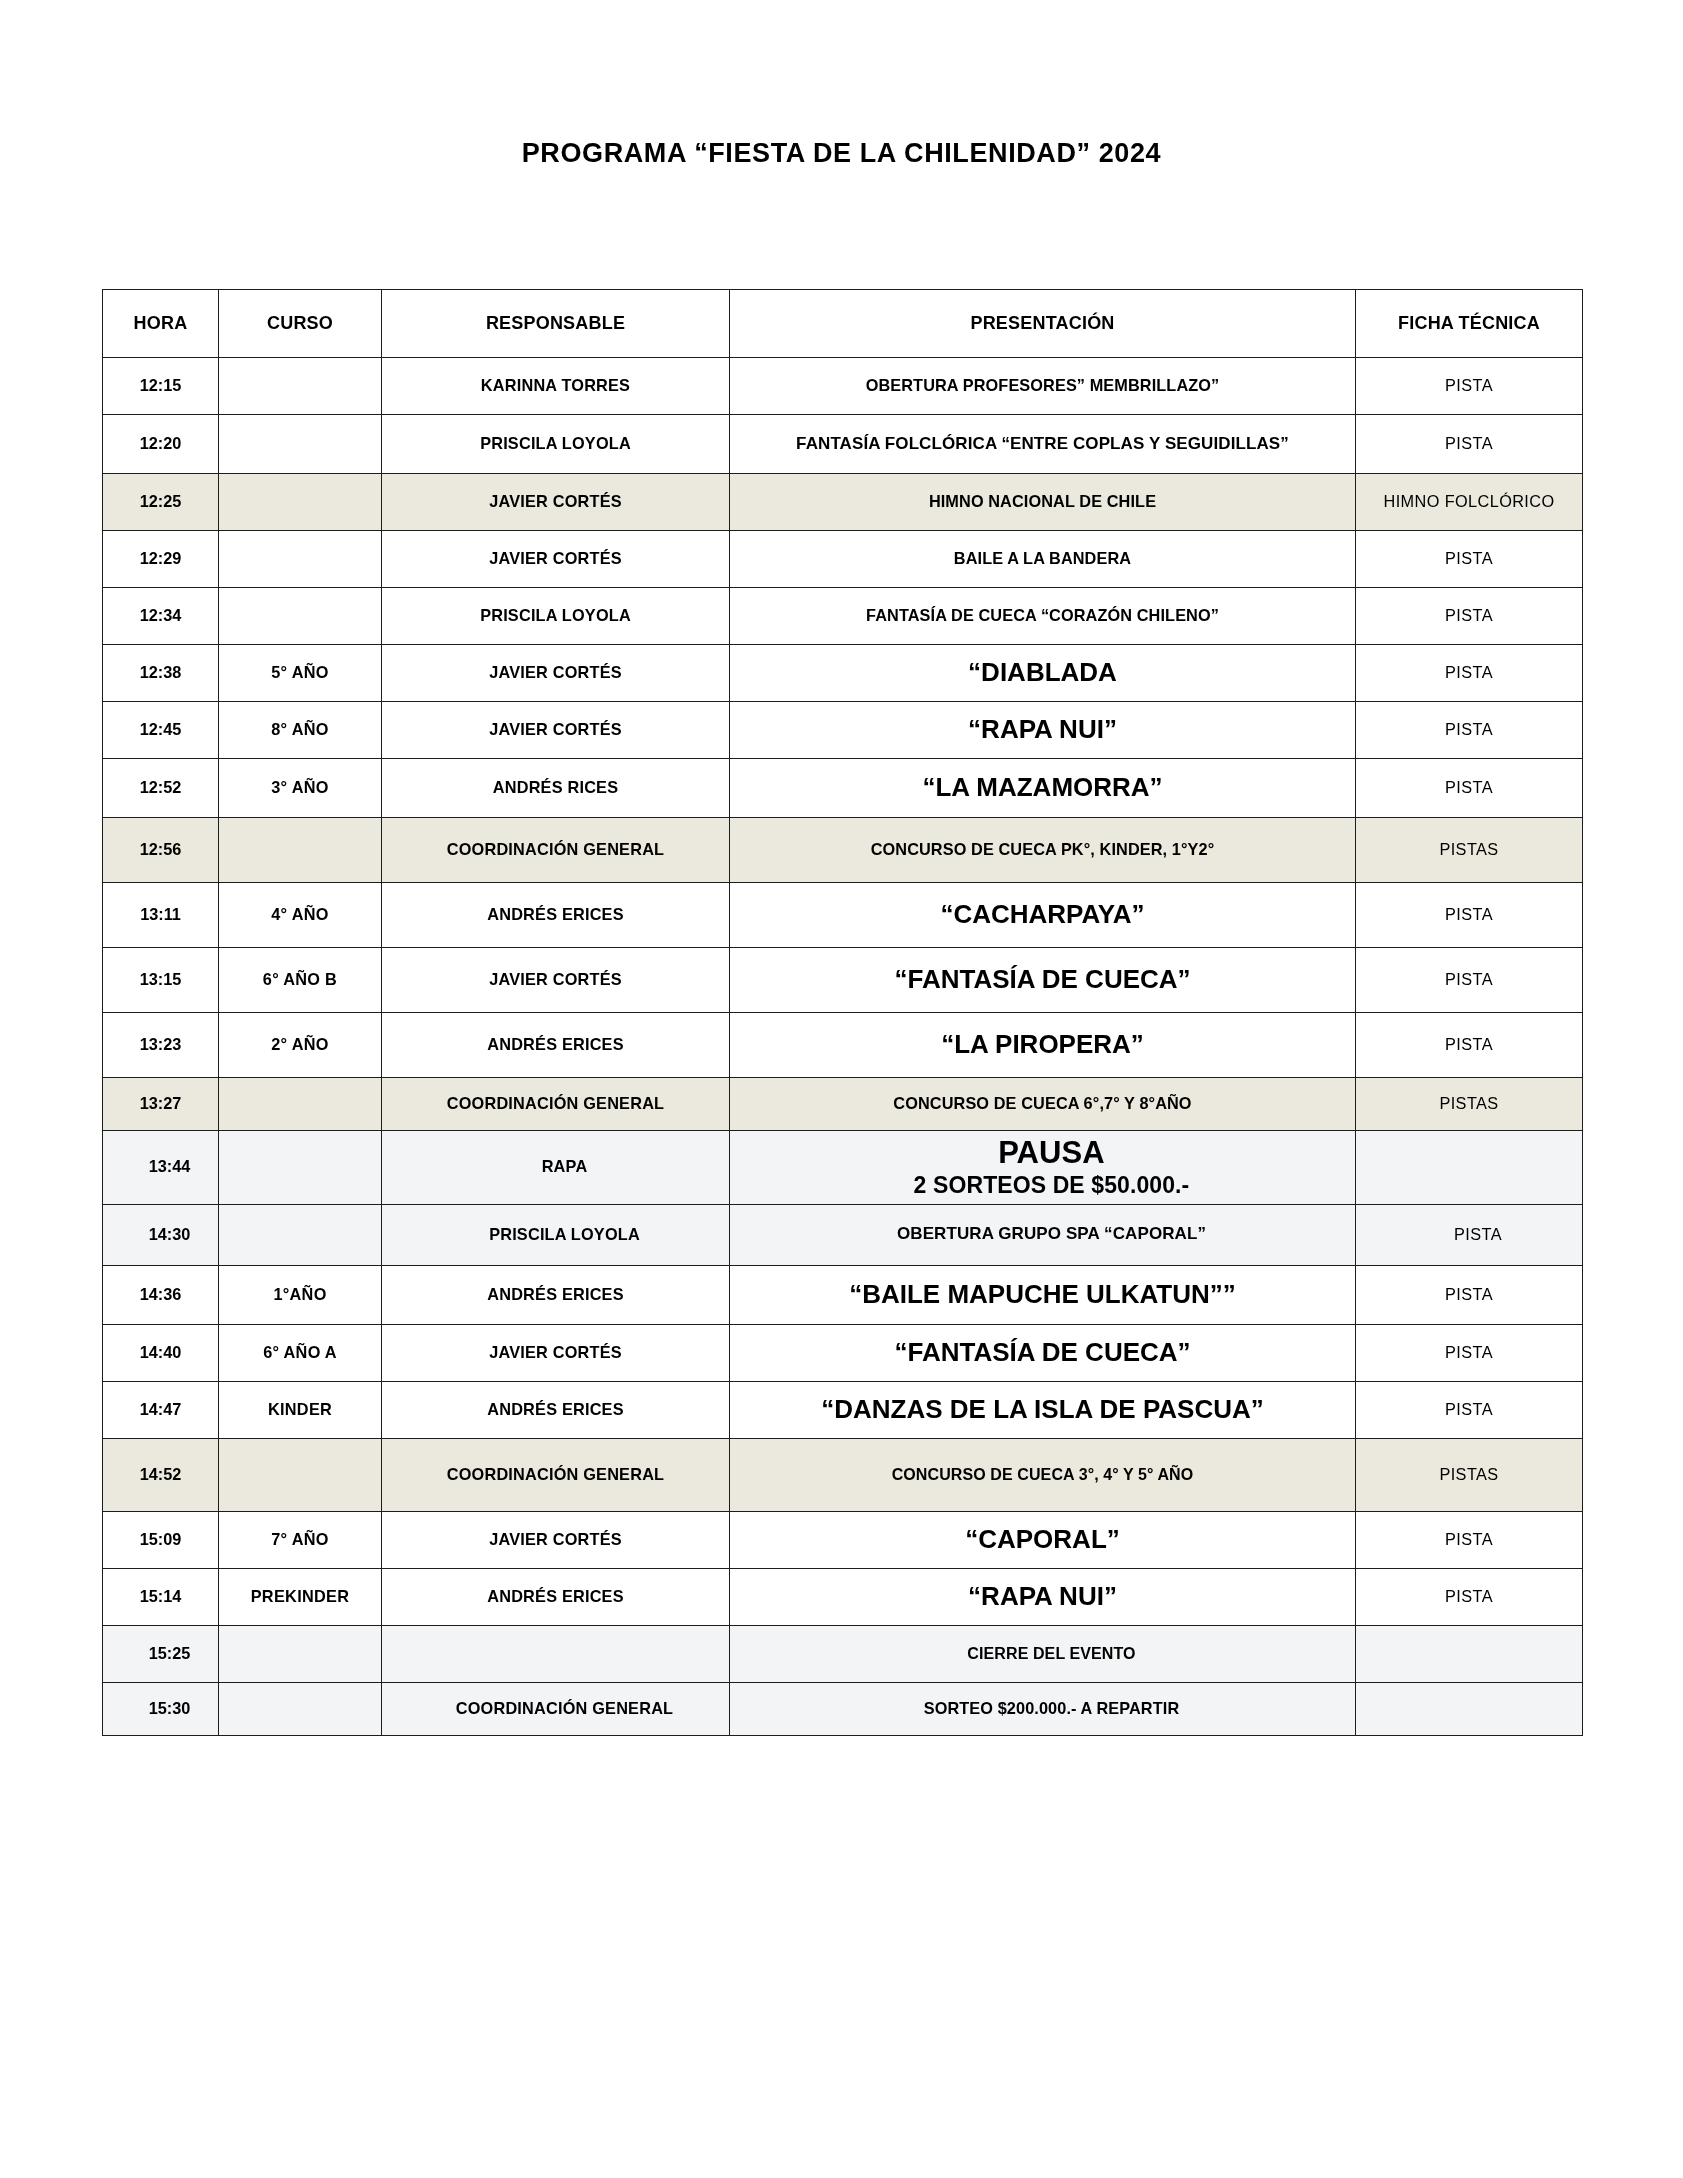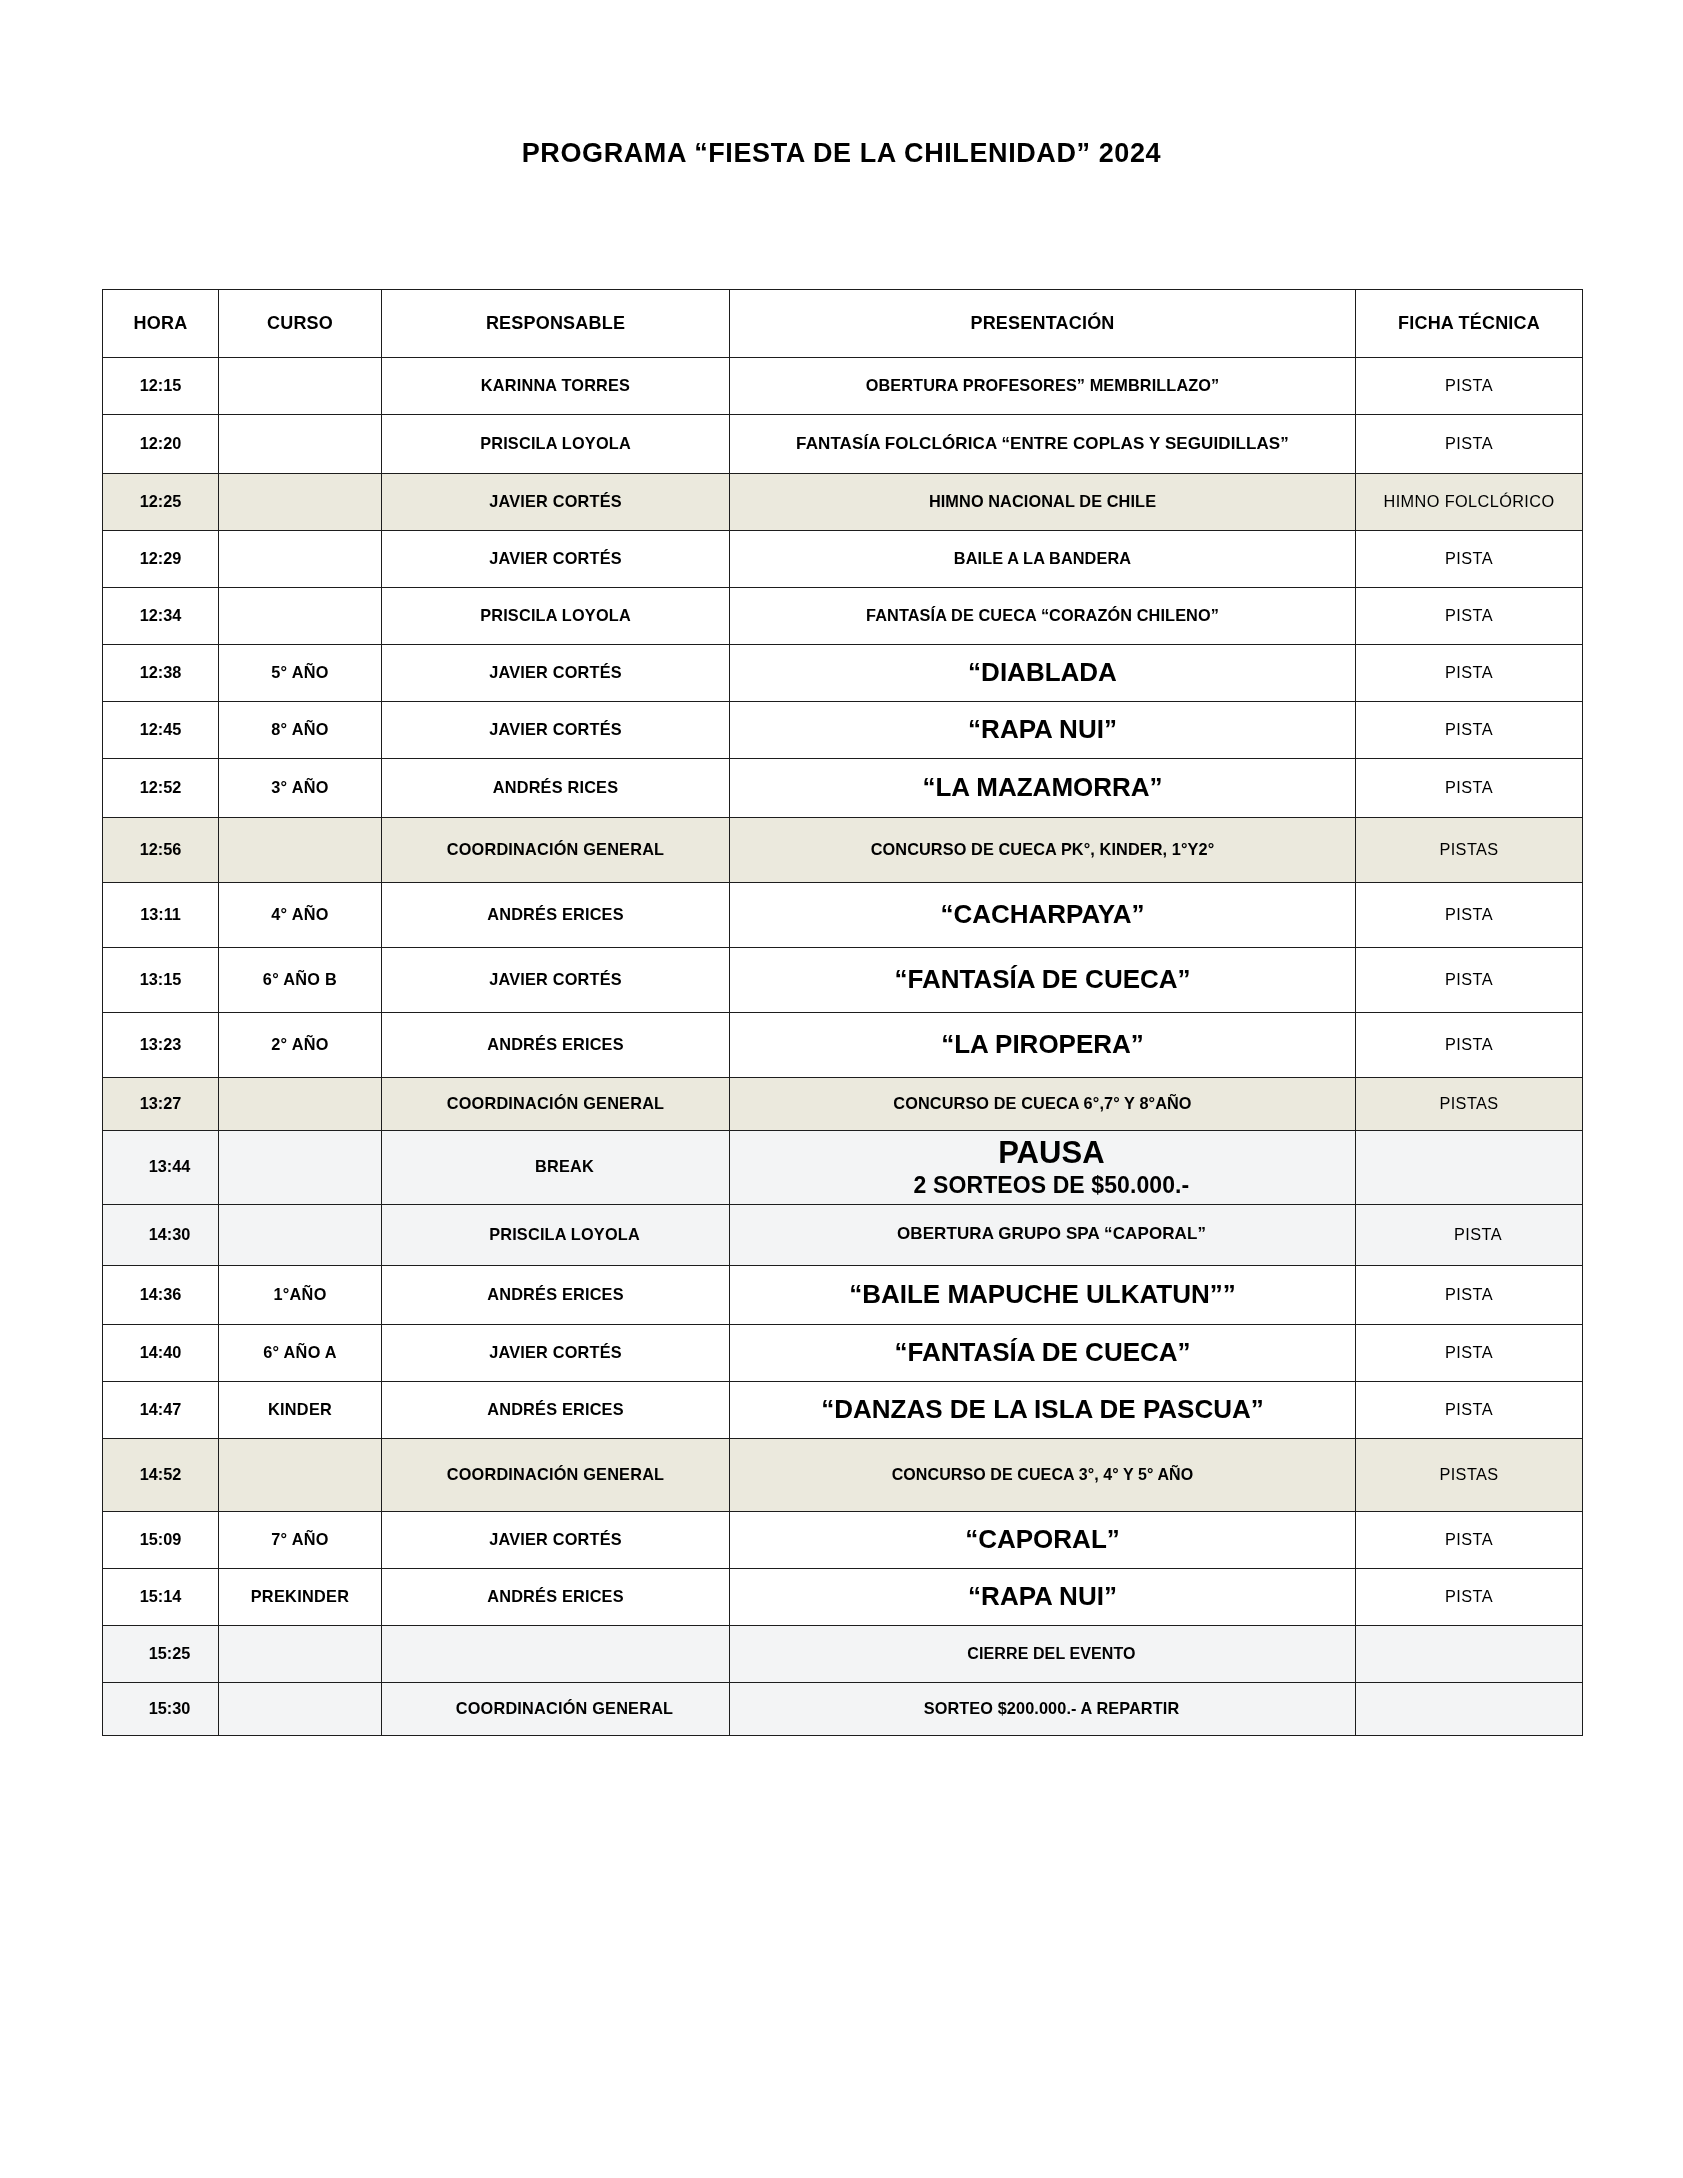--- a/index.html
+++ b/index.html
@@ -244,21 +244,21 @@
           <td class="hora">13:27</td>
           <td class="curso"></td>
           <td class="resp">COORDINACIÓN GENERAL</td>
           <td class="pres">CONCURSO DE CUECA 6°,7° Y 8°AÑO</td>
           <td class="ficha">PISTAS</td>
         </tr>
 
         <tr class="tint-gray" style="height:71px">
           <td class="hora">13:44</td>
           <td class="curso"></td>
-          <td class="resp">BREAK</td>
+          <td class="resp">RAPA</td>
           <td class="pres">
             <span class="pausa-main">PAUSA</span>
             <span class="pausa-sub">2 SORTEOS DE $50.000.-</span>
           </td>
           <td class="ficha"></td>
         </tr>
 
         <tr class="tint-gray" style="height:61px">
           <td class="hora">14:30</td>
           <td class="curso"></td>

